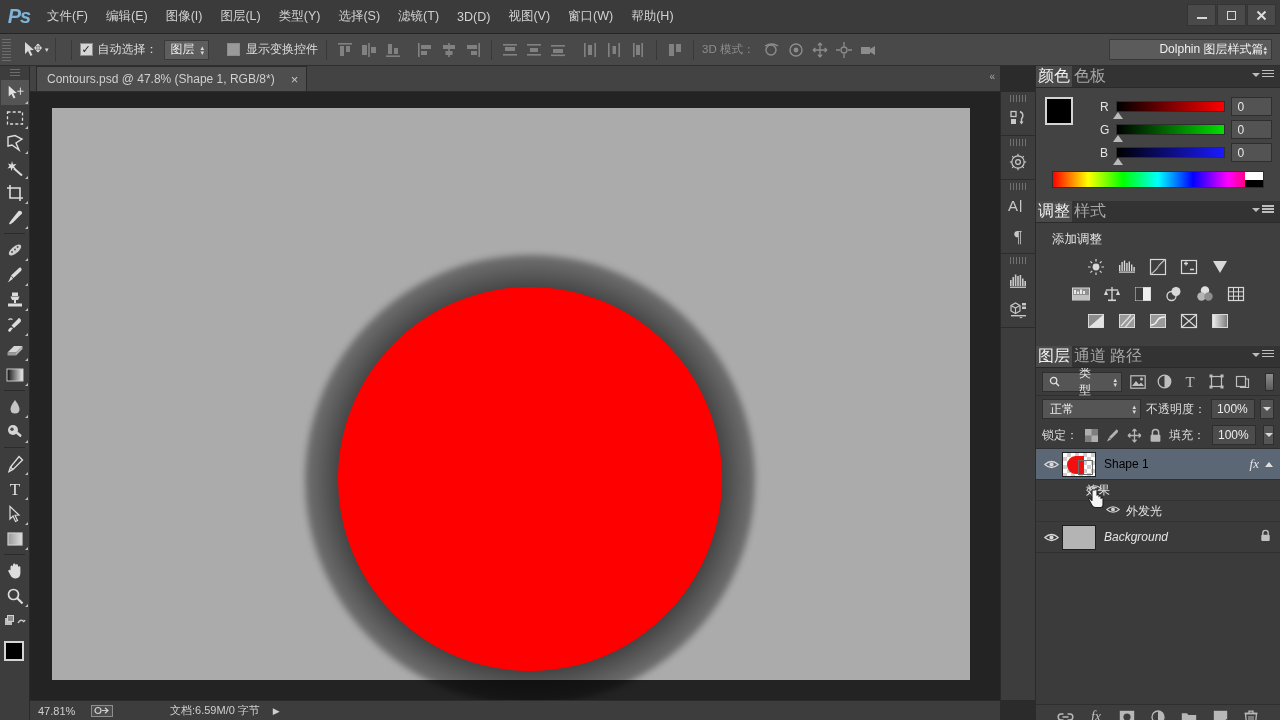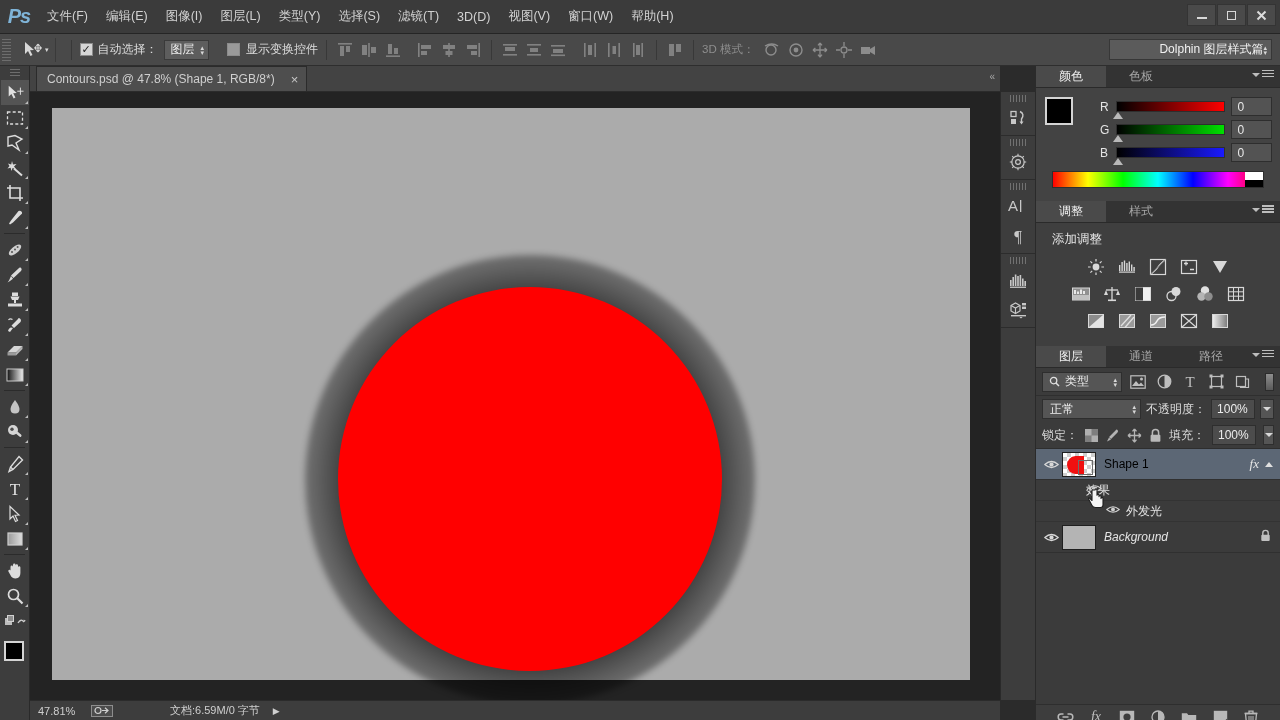--- a/index.html
+++ b/index.html
@@ -158,22 +158,22 @@
   .dock-btn { width: 34px; height: 30px; display: flex; align-items: center; justify-content: center; }
 
   
   .panels { position: absolute; left: 1036px; top: 66px; width: 244px; height: 654px; background: #393939; }
   .panel { background: #3a3a3a; }
   .panel-tabs {
     height: 22px; background: #333333; display: flex; align-items: flex-end; position: relative;
     border-bottom: 1px solid #2a2a2a;
   }
   .ptab {
-    height: 21px; padding: 0 23px; display: flex; align-items: center;
-    font-size: 12px; color: #a6a6a6; background: #333333;
+    height: 21px; padding: 0 2px; display: flex; align-items: center;
+    font-size: 16px; color: #a6a6a6; background: #333333;
   }
   .ptab.active { background: #4a4a4a; color: #f0f0f0; }
   .panel-menu { position: absolute; right: 6px; top: 4px; display: flex; align-items: center; gap: 2px; }
   .pm-tri { width: 0; height: 0; border-left: 4px solid transparent;
             border-right: 4px solid transparent; border-top: 4px solid #bdbdbd; }
   .pm-lines { width: 12px; height: 9px;
     background: repeating-linear-gradient(to bottom,#bdbdbd 0 1.5px,transparent 1.5px 3px); }
 
   
   .colorbody { background: #434343; padding: 7px 8px 5px; position: relative; height: 113px; }
@@ -208,21 +208,21 @@
   .adj-ico { width: 24px; height: 20px; display: flex; align-items: center; justify-content: center; }
 
   
   .layersbody { background: #3b3b3b; }
   .lp-filter {
     height: 28px; display: flex; align-items: center; gap: 6px; padding: 0 6px;
     border-bottom: 1px solid #2f2f2f;
   }
   .lp-type {
     width: 80px; height: 20px; background: #555; border: 1px solid #2e2e2e;
-    display: flex; align-items: center; gap: 5px; padding: 0 4px 0 6px; color: #ececec; font-size: 12px;
+    display: flex; align-items: center; gap: 19px; padding: 0 4px 0 6px; color: #ececec; font-size: 12px;
     justify-content: space-between;
   }
   .lp-fico { width: 20px; height: 20px; display: flex; align-items: center; justify-content: center; opacity: .85; }
   .lp-toggle { width: 9px; height: 18px; background: linear-gradient(#8e8e8e,#5a5a5a); border: 1px solid #2c2c2c; margin-left: auto; }
   .lp-row2 {
     height: 26px; display: flex; align-items: center; gap: 5px; padding: 0 6px;
   }
   .blend {
     width: 107px; height: 20px; background: #555; border: 1px solid #2e2e2e;
     display: flex; align-items: center; justify-content: space-between; padding: 0 4px 0 7px;

